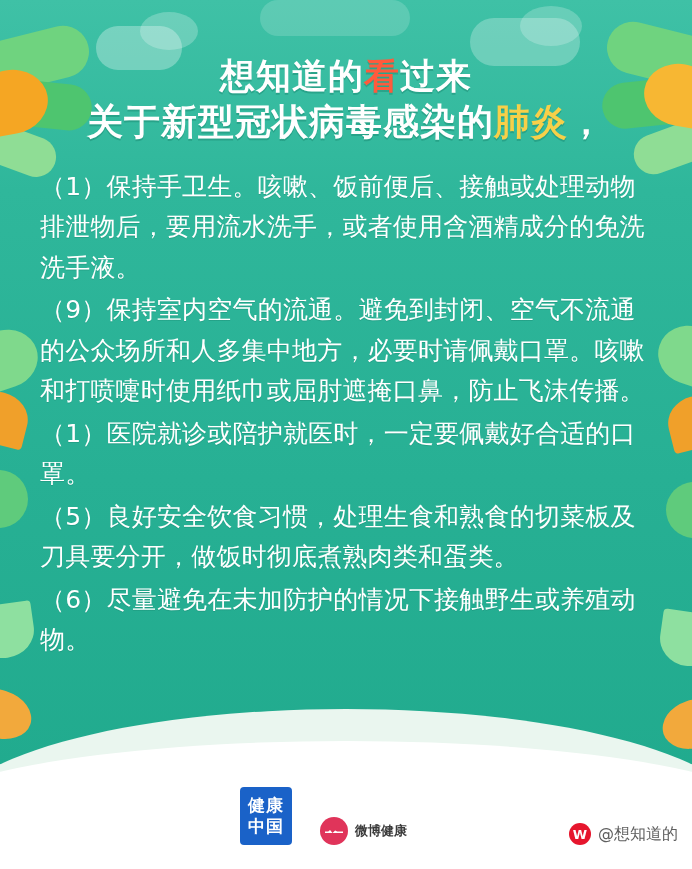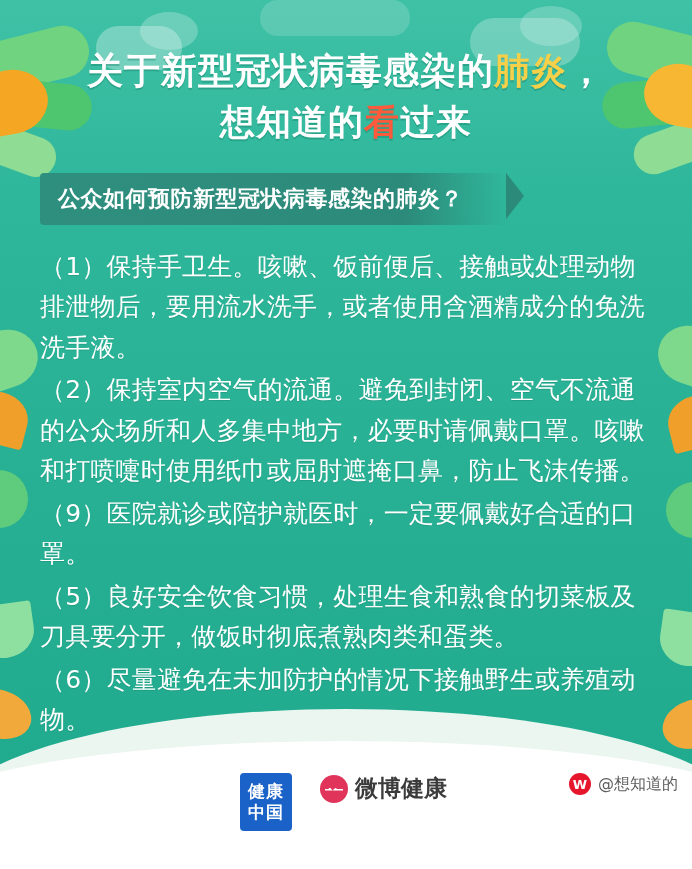--- a/index.html
+++ b/index.html
@@ -190,25 +190,25 @@
     width: 128%;
     height: 128px;
     background: #ffffff;
     border-radius: 50% 50% 0 0 / 64% 64% 0 0;
     z-index: 2;
   }
   .footer {
     position: absolute;
     left: 0;
     right: 0;
-    bottom: 4px;
+    bottom: 16px;
     height: 92px;
     z-index: 4;
     display: flex;
-    align-items: flex-start;
+    align-items: flex-end;
     padding: 0 14px 8px 14px;
     box-sizing: border-box;
   }
   .brand-badge {
     width: 52px;
     height: 58px;
     background: #1a62c8;
     border-radius: 4px;
     color: #ffffff;
     font-size: 17px;
@@ -239,21 +239,21 @@
     content: "";
     position: absolute;
     left: 5px;
     top: 13px;
     width: 18px;
     height: 3px;
     background: #ffffff;
     clip-path: polygon(0 50%, 18% 50%, 28% 0, 42% 100%, 56% 20%, 68% 50%, 100% 50%, 100% 100%, 0 100%);
   }
   .wh-text {
-    font-size: 23px;
+    font-size: 13px;
     color: #3b3b3b;
     font-weight: bold;
   }
   .weibo-handle {
     margin-left: auto;
     display: flex;
     align-items: center;
     color: #5e5e5e;
     font-size: 16px;
   }
@@ -296,32 +296,29 @@
   <div class="side-dec side-l-c"></div>
   <div class="side-dec side-l-d"></div>
   <div class="side-dec side-l-e"></div>
   <div class="side-dec side-r-a"></div>
   <div class="side-dec side-r-b"></div>
   <div class="side-dec side-r-c"></div>
   <div class="side-dec side-r-d"></div>
   <div class="side-dec side-r-e"></div>
 
   <div class="headline">
+    <div class="line line2"><span>想知道的</span><span class="hl-accent-red">看</span><span>过来</span></div>
     <div class="line line1"><span>关于新型冠状病毒感染的</span><span class="hl-accent">肺炎</span><span class="hl-comma">，</span></div>
-    <div class="line line2"><span>想知道的</span><span class="hl-accent-red">看</span><span>过来</span></div>
   </div>
 
-  <div class="banner-wrap">
-    <div class="banner">公众如何预防新型冠状病毒感染的肺炎？</div>
-  </div>
 
   <div class="body-text">
     <p class="para">（1）保持手卫生。咳嗽、饭前便后、接触或处理动物排泄物后，要用流水洗手，或者使用含酒精成分的免洗洗手液。</p>
-    <p class="para">（2）保持室内空气的流通。避免到封闭、空气不流通的公众场所和人多集中地方，必要时请佩戴口罩。咳嗽和打喷嚏时使用纸巾或屈肘遮掩口鼻，防止飞沫传播。</p>
-    <p class="para">（9）医院就诊或陪护就医时，一定要佩戴好合适的口罩。</p>
+    <p class="para">（9）保持室内空气的流通。避免到封闭、空气不流通的公众场所和人多集中地方，必要时请佩戴口罩。咳嗽和打喷嚏时使用纸巾或屈肘遮掩口鼻，防止飞沫传播。</p>
+    <p class="para">（1）医院就诊或陪护就医时，一定要佩戴好合适的口罩。</p>
     <p class="para">（5）良好安全饮食习惯，处理生食和熟食的切菜板及刀具要分开，做饭时彻底煮熟肉类和蛋类。</p>
     <p class="para">（6）尽量避免在未加防护的情况下接触野生或养殖动物。</p>
   </div>
 
   <div class="wave"></div>
   <div class="wave2"></div>
 
   <div class="footer">
     <div class="brand-badge">
       <span>健康</span>

